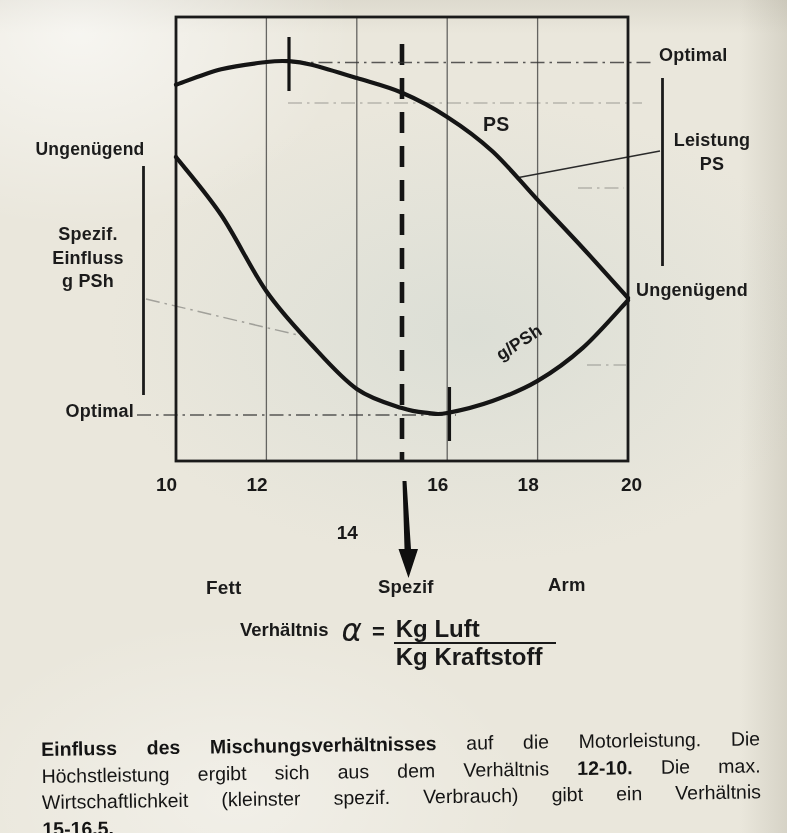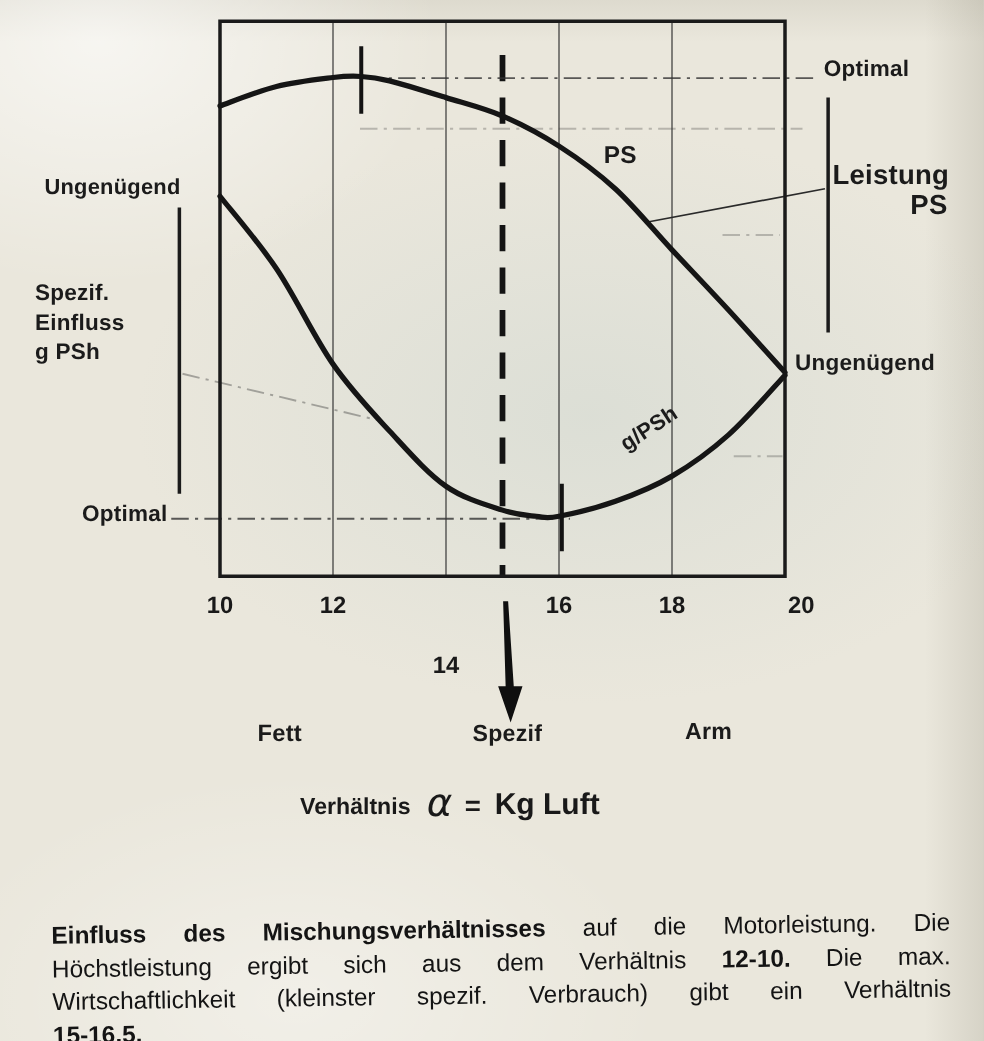--- a/index.html
+++ b/index.html
@@ -24,35 +24,35 @@
   .dd{stroke:#333;stroke-width:1.5;stroke-dasharray:14 5 2.5 5;opacity:.8;fill:none}
   .faint{opacity:.28}
   .faint2{opacity:.38}
   .bk{stroke:#1b1b1b;stroke-width:2.8}
   .ptr{stroke:#2a2a2a;stroke-width:1.4}
   .tickmark{stroke:#131313;stroke-width:3.2}
   .arrowhead{fill:#0f0f0f}
 
   .lab{position:absolute;color:#1b1b1b;font-weight:700;white-space:nowrap;letter-spacing:.2px}
   .lbl-ungen-left{left:28px;top:139px;width:124px;text-align:center;font-size:17.5px}
-  .lbl-spezif{left:28px;top:223px;width:120px;text-align:left;font-size:18px;line-height:23.5px}
+  .lbl-spezif{left:28px;top:223px;width:120px;text-align:center;font-size:18px;line-height:23.5px}
   .lbl-optimal-left{left:28px;top:401px;width:106px;text-align:right;font-size:18px}
   .lbl-optimal-right{left:659px;top:45px;font-size:18px}
-  .lbl-leistung{left:666px;top:128px;width:92px;text-align:right;font-size:22px;line-height:24px}
+  .lbl-leistung{left:666px;top:128px;width:92px;text-align:center;font-size:18px;line-height:24px}
   .lbl-ungen-right{left:636px;top:280px;font-size:18px}
   .lbl-ps{left:483px;top:113px;font-size:19.5px}
   .lbl-gpsh{left:498px;top:346px;font-size:17.5px;transform:rotate(-33deg);transform-origin:left center}
   .lbl-fett{left:206px;top:577px;font-size:19px}
   .lbl-richtig{left:378px;top:576px;font-size:18.5px}
   .lbl-arm{left:548px;top:574px;font-size:18.5px}
 
   #x-ticks{position:absolute;left:0;top:474px;width:787px;height:24px}
-  .xtick{position:absolute;top:0;width:40px;text-align:center;font-weight:700;font-size:19px;color:#191919}
+  .xtick{position:absolute;top:0;width:40px;font-weight:700;font-size:19px;color:#191919}
 
-  .formula{position:absolute;left:240px;top:619px;height:52px;display:flex;align-items:center;font-weight:700;font-size:18px;color:#191919}
+  .formula{position:absolute;left:240px;top:619px;height:52px;display:flex;align-items:flex-start;font-weight:700;font-size:18px;color:#191919}
   .f-prefix{margin-right:13px;font-size:18.5px}
   .f-alpha{font-size:31px;font-weight:400;font-style:italic;font-family:"DejaVu Sans",sans-serif;line-height:1;margin:-4px 10px 0 0}
   .f-eq{font-size:22px;margin-right:10px;letter-spacing:-1px}
   .frac{display:inline-flex;flex-direction:column;text-align:left;font-size:24px;line-height:20px}
   .frac .num{padding:0 0 3px 2px}
   .frac .den{border-top:2.6px solid #1a1a1a;padding:3px 14px 0 2px}
 
   .caption{position:absolute;left:41px;top:736px;width:719px;font-size:19.5px;line-height:26.5px;color:#141414;transform:rotate(-0.85deg);transform-origin:0 0}
   .cap-line{text-align:justify;text-align-last:justify;text-justify:inter-word}
   .cap-line.last{text-align-last:left}
@@ -130,20 +130,21 @@
   <div class="lab lbl-fett">Fett</div>
   <div class="lab lbl-richtig">Spezif</div>
   <div class="lab lbl-arm">Arm</div>
 
   <div class="formula">
     <span class="f-prefix">Verhältnis</span>
     <span class="f-alpha">α</span>
     <span class="f-eq">=</span>
     <span class="frac">
       <span class="num">Kg Luft</span>
+      <span class="den">Kg Kraftstoff</span>
     </span>
   </div>
 
   <div class="caption">
     <div class="cap-line"><span class="b">Einfluss des Mischungsverhältnisses</span> <span>auf die Motorleistung. Die</span></div>
     <div class="cap-line"><span>Höchstleistung ergibt sich aus dem Verhältnis</span> <span class="b">12-10.</span> <span>Die max.</span></div>
     <div class="cap-line"><span>Wirtschaftlichkeit (kleinster spezif. Verbrauch) gibt ein Verhältnis</span></div>
     <div class="cap-line last"><span class="b">15-16,5.</span></div>
   </div>
 

